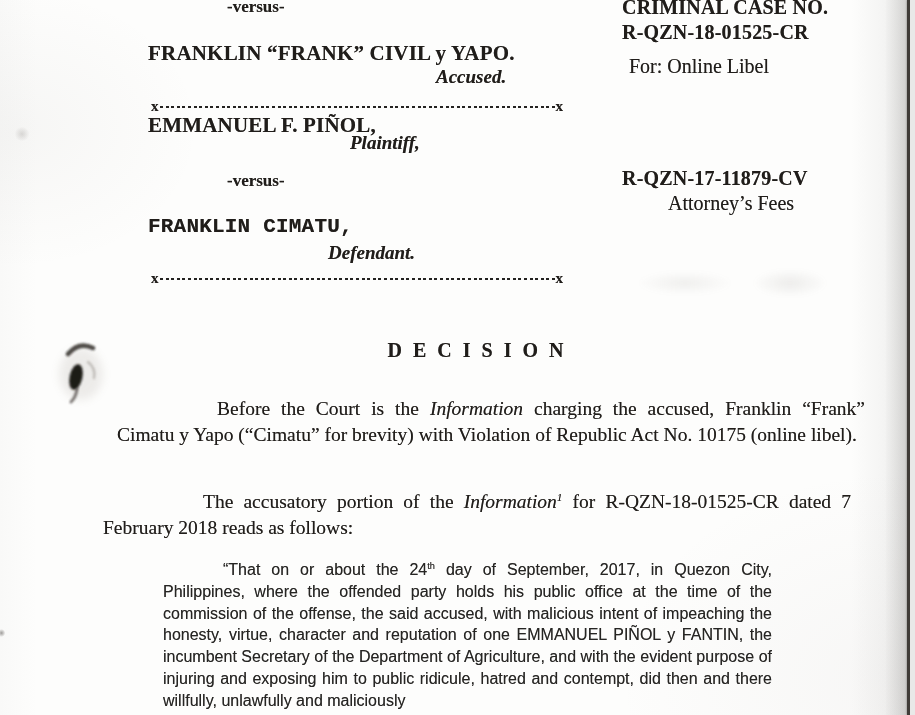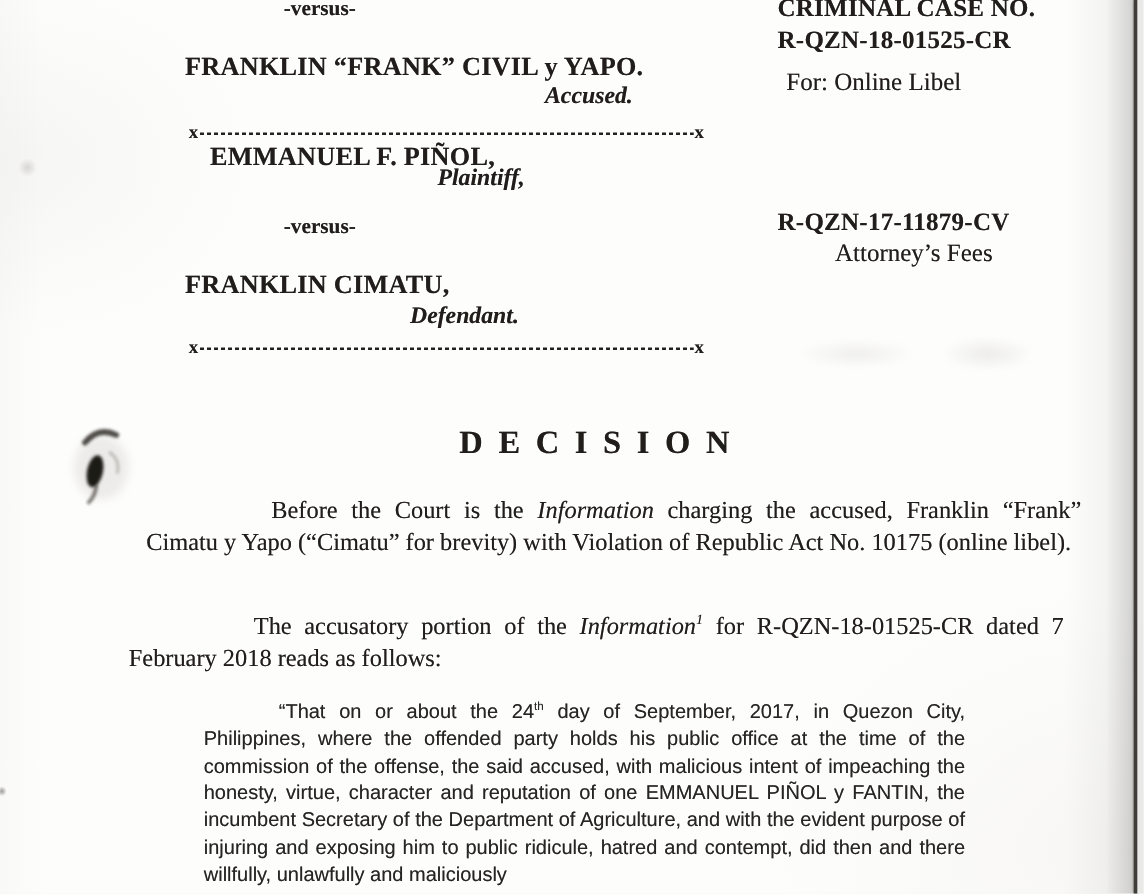--- a/index.html
+++ b/index.html
@@ -18,21 +18,21 @@
   .ink{color:#201d1a;text-shadow:0 0 0.4px rgba(20,18,16,0.55);}
   .partyname{font-weight:700;font-size:21px;letter-spacing:0.2px;white-space:nowrap;}
   .role{font-style:italic;font-weight:700;font-size:19px;white-space:nowrap;}
   .versus{font-weight:700;font-size:17px;white-space:nowrap;}
   .xline{display:flex;align-items:center;font-weight:700;font-size:15px;height:16px;}
   .xline .dashes{flex:1;height:2.6px;margin:0 1px;transform:translateY(1px);
     background-image:repeating-linear-gradient(90deg,#242220 0 3px,transparent 3px 5.6px);}
   .caseblock{line-height:25px;white-space:nowrap;}
   .casetitle,.casenum{font-weight:700;font-size:20px;letter-spacing:0.2px;}
   .forline{font-size:20px;line-height:25px;}
-  .heading{font-weight:700;font-size:26px;letter-spacing:3px;text-align:center;white-space:nowrap;}
+  .heading{font-weight:700;font-size:20px;letter-spacing:3px;text-align:center;white-space:nowrap;}
   .bodypara{font-size:19.5px;line-height:26px;text-align:justify;text-indent:100px;margin:0;}
   .bodypara .it{font-style:italic;}
   sup{font-size:0.58em;vertical-align:super;line-height:0;}
   .quote{
     font-family:"Liberation Sans", sans-serif;font-size:16px;line-height:21.8px;
     text-align:justify;text-indent:60px;margin:0;color:#262523;
     text-shadow:0 0 0.4px rgba(30,28,26,0.5);
   }
   .nowrap{white-space:nowrap;}
   
@@ -59,26 +59,26 @@
 
   <div class="abs ink partyname" style="left:148px;top:41px;">FRANKLIN “FRANK” CIVIL y YAPO.</div>
   <div class="abs ink role" style="left:436px;top:66px;">Accused.</div>
 
   <div class="abs ink xline" style="left:151px;top:98px;width:412px;">
     <span>x</span>
     <span class="dashes"></span>
     <span>x</span>
   </div>
 
-  <div class="abs ink partyname" style="left:148px;top:113px;margin-left:20px;">EMMANUEL F. PIÑOL,</div>
+  <div class="abs ink partyname" style="left:148px;top:113px;">EMMANUEL F. PIÑOL,</div>
   <div class="abs ink role" style="left:350px;top:132px;">Plaintiff,</div>
 
   <div class="abs ink versus" style="left:227px;top:171px;">-versus-</div>
 
-  <div class="abs ink partyname" style="left:148px;top:215px;">FRANKLIN CIMATU,</div>
+  <div class="abs ink partyname" style="left:148px;top:215px;font-family:Liberation Mono, monospace;">FRANKLIN CIMATU,</div>
   <div class="abs ink role" style="left:328px;top:242px;">Defendant.</div>
 
   <div class="abs ink xline" style="left:151px;top:270px;width:412px;">
     <span>x</span>
     <span class="dashes"></span>
     <span>x</span>
   </div>
 
   <div class="abs ink caseblock" style="left:622px;top:-5px;">
     <div class="casetitle">CRIMINAL CASE NO.</div>

